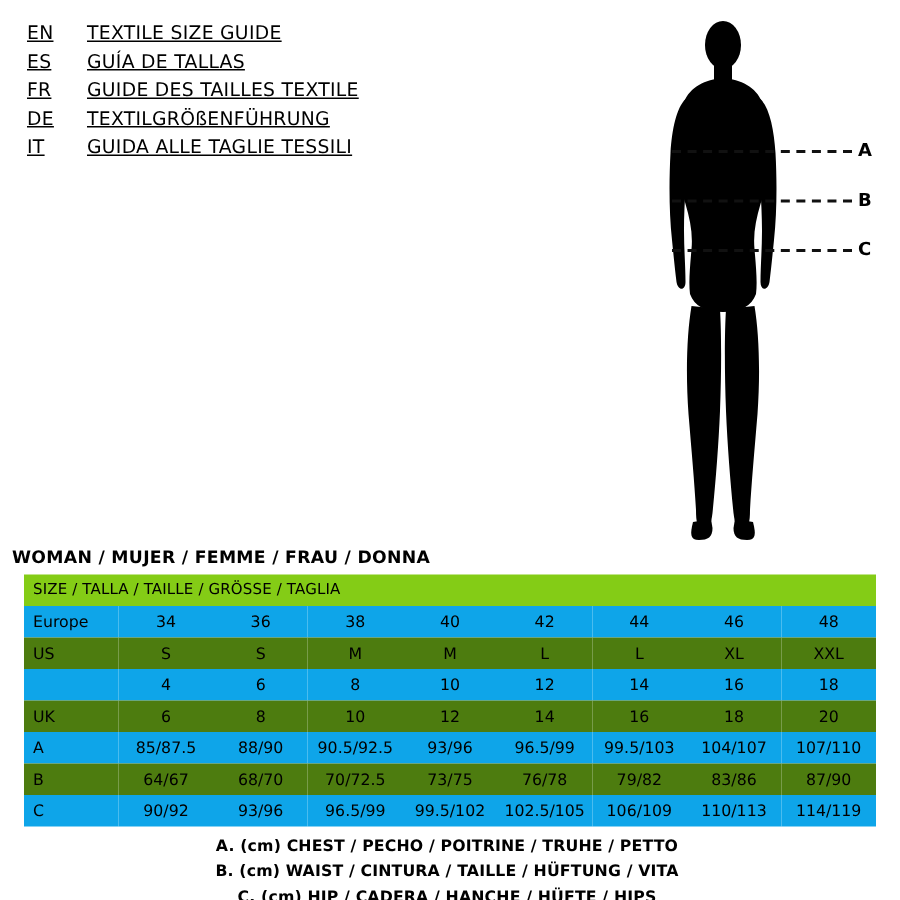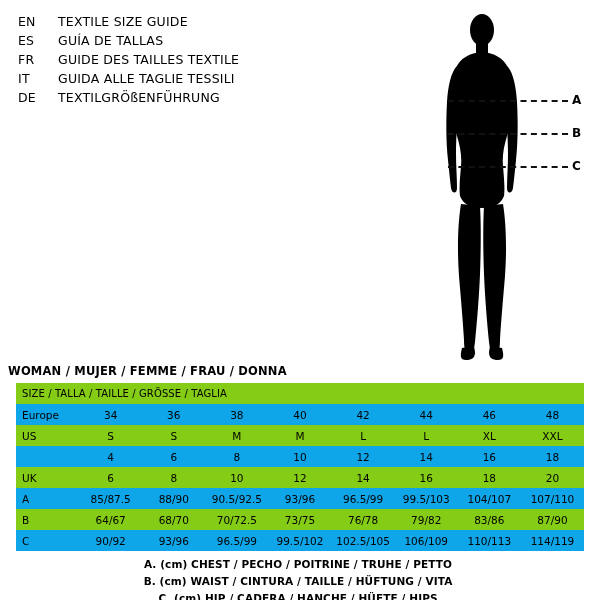--- a/index.html
+++ b/index.html
@@ -24,20 +24,21 @@
   .lang-block {
     position: absolute;
     top: 14px;
     left: 18px;
     width: 420px;
   }
   .lang-row {
     display: flex;
     align-items: baseline;
     height: 19px;
+    text-decoration: underline;
   }
   .lang-code {
     width: 40px;
     font-size: 12.5px;
     letter-spacing: 0.2px;
   }
   .lang-text {
     font-size: 12.5px;
     letter-spacing: 0.2px;
   }
@@ -96,21 +97,21 @@
     background: #84cc16;
     font-weight: normal;
     font-size: 10px;
     padding-left: 6px;
     letter-spacing: 0.1px;
   }
   .size-table tr.shaded td {
     background: #0ea5e9;
   }
   .size-table tr.plain td {
-    background: #84cc16;
+    background: #4d7c0f;
   }
   .col-label {
     width: 86px;
     padding-left: 6px !important;
     text-align: left;
   }
   .cell {
     text-align: center;
     width: 68px;
   }
@@ -142,26 +143,26 @@
     </div>
     <div class="lang-row">
       <div class="lang-code">ES</div>
       <div class="lang-text">GUÍA DE TALLAS</div>
     </div>
     <div class="lang-row">
       <div class="lang-code">FR</div>
       <div class="lang-text">GUIDE DES TAILLES TEXTILE</div>
     </div>
     <div class="lang-row">
+      <div class="lang-code">DE</div>
+      <div class="lang-text">TEXTILGRÖßENFÜHRUNG</div>
+    </div>
+    <div class="lang-row">
       <div class="lang-code">IT</div>
       <div class="lang-text">GUIDA ALLE TAGLIE TESSILI</div>
-    </div>
-    <div class="lang-row">
-      <div class="lang-code">DE</div>
-      <div class="lang-text">TEXTILGRÖßENFÜHRUNG</div>
     </div>
   </div>
 
   <div class="figure-wrap">
     <svg class="figure-svg" width="160" height="360" viewBox="0 0 160 360">
       <g fill="#000000">
 
         <ellipse cx="52" cy="22" rx="12" ry="16"></ellipse>
 
         <rect x="46" y="34" width="12" height="12"></rect>

